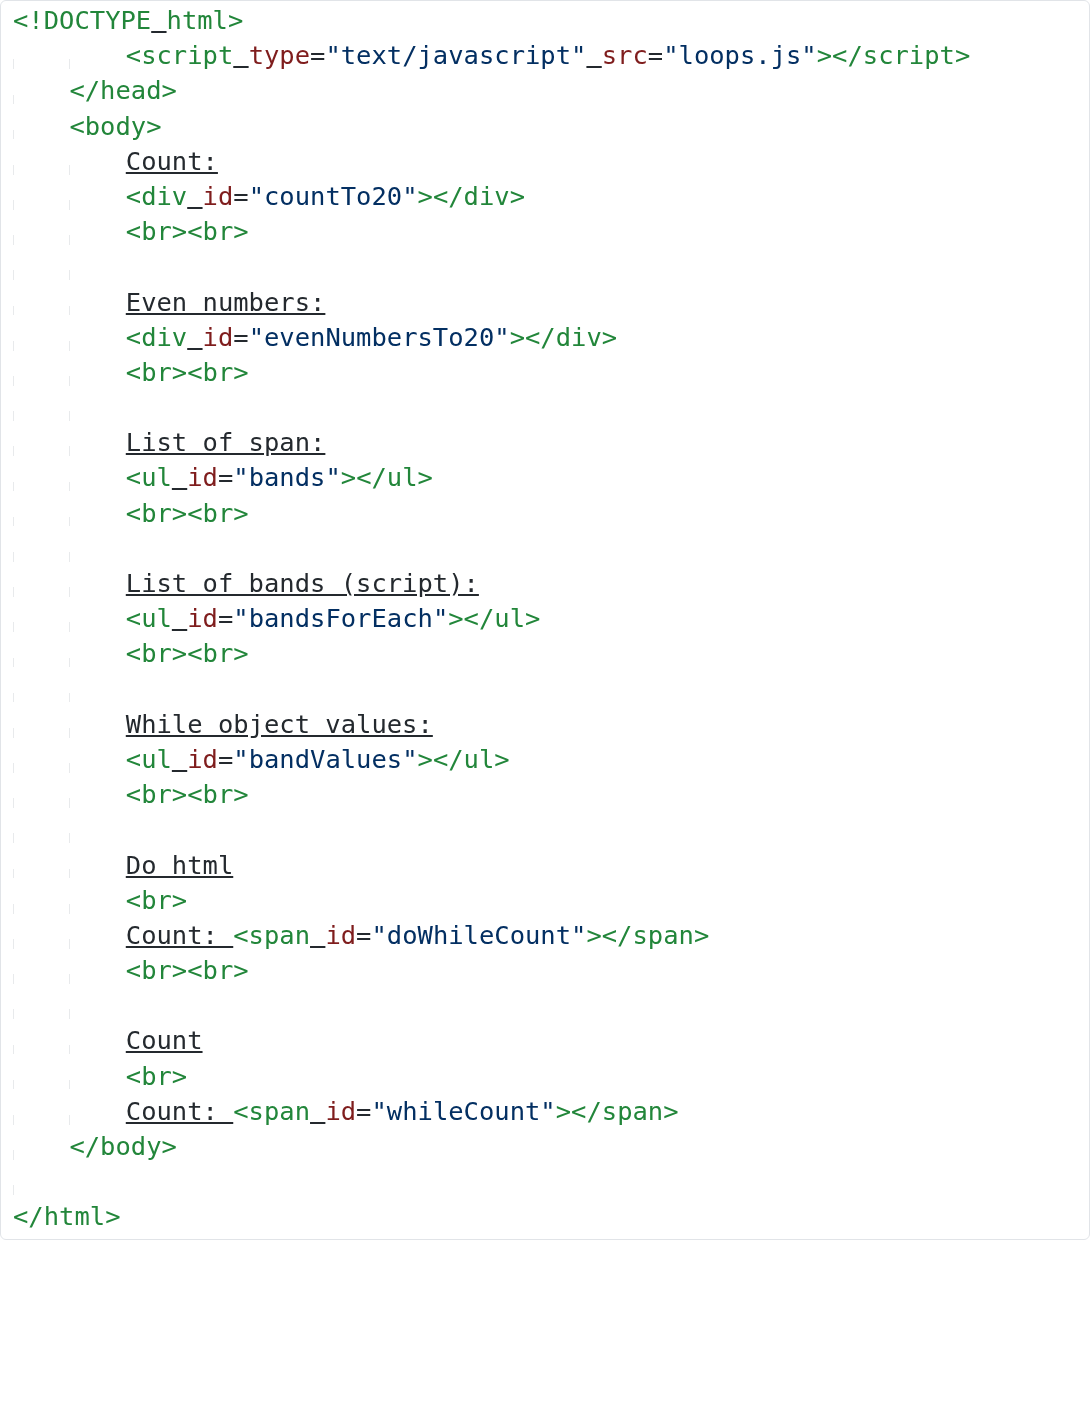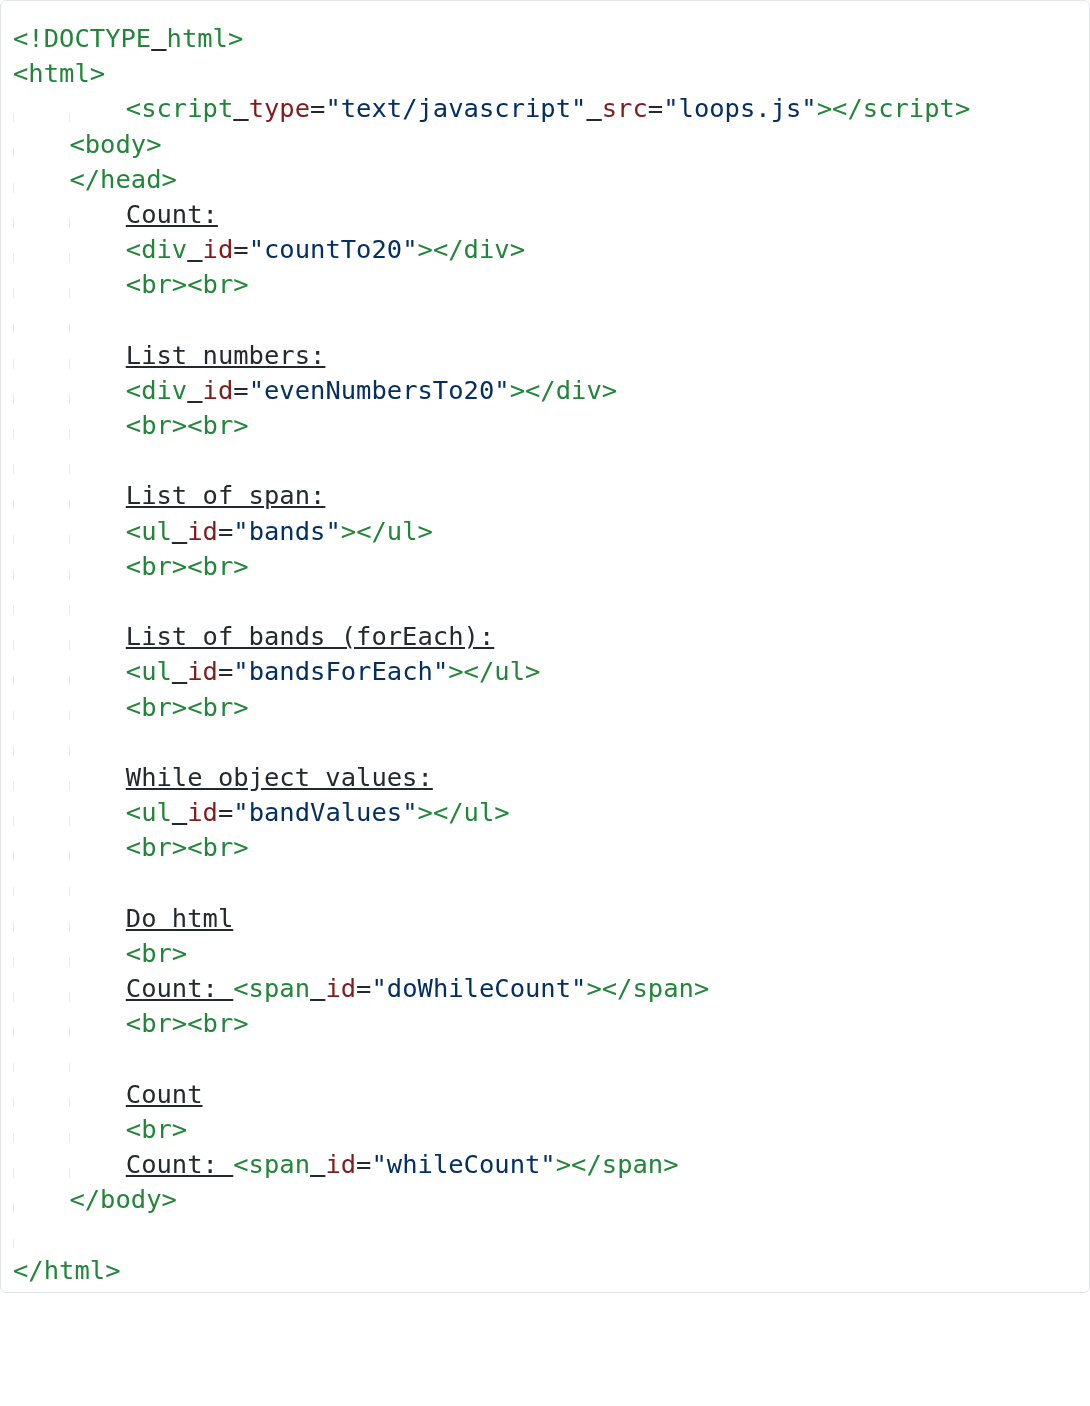--- a/index.html
+++ b/index.html
@@ -10,21 +10,21 @@
     padding: 0;
     background: #ffffff;
     font-family: "SF Mono", "Menlo", "Consolas", "DejaVu Sans Mono", monospace;
     font-size: 25.5px;
     line-height: 1.38;
   }
   .code-container {
     border: 1px solid #e1e4e8;
     border-radius: 6px;
     background: #ffffff;
-    padding: 20px 0 4px 12px;
+    padding: 2px 0 4px 12px;
     width: 1090px;
   }
   .line {
     white-space: pre;
     position: relative;
   }
   .guide {
     display: inline-block;
     width: 14.1px;
     position: relative;
@@ -51,54 +51,53 @@
   .text   { color: #24292e; text-decoration: underline; }  
   .blank  { height: 1.38em; }
 </style>
 </head>
 <body>
 
 <div class="code-container">
 
   <div class="line"><span class="tag">&lt;!</span><span class="doct">DOCTYPE</span><span class="text"> </span><span class="doct">html</span><span class="tag">&gt;</span></div>
 
-  <div class="line"><span class="tag">&lt;</span><span class="tag">html</span><span class="tag">&gt;</span></div>
 
 
   <div class="line"><span class="guide"></span><span class="pad"></span><span class="guide"></span><span class="pad"></span><span class="tag">&lt;</span><span class="tag">script</span><span class="text"> </span><span class="attr">type</span><span class="punct">=</span><span class="string">"text/javascript"</span><span class="text"> </span><span class="attr">src</span><span class="punct">=</span><span class="string">"loops.js"</span><span class="tag">&gt;</span><span class="tag">&lt;/</span><span class="tag">script</span><span class="tag">&gt;</span></div>
 
+  <div class="line"><span class="guide"></span><span class="pad"></span><span class="tag">&lt;/</span><span class="tag">head</span><span class="tag">&gt;</span></div>
+
   <div class="line"><span class="guide"></span><span class="pad"></span><span class="tag">&lt;</span><span class="tag">body</span><span class="tag">&gt;</span></div>
-
-  <div class="line"><span class="guide"></span><span class="pad"></span><span class="tag">&lt;/</span><span class="tag">head</span><span class="tag">&gt;</span></div>
 
   <div class="line"><span class="guide"></span><span class="pad"></span><span class="guide"></span><span class="pad"></span><span class="text">Count:</span></div>
 
   <div class="line"><span class="guide"></span><span class="pad"></span><span class="guide"></span><span class="pad"></span><span class="tag">&lt;</span><span class="tag">div</span><span class="text"> </span><span class="attr">id</span><span class="punct">=</span><span class="string">"countTo20"</span><span class="tag">&gt;</span><span class="tag">&lt;/</span><span class="tag">div</span><span class="tag">&gt;</span></div>
 
   <div class="line"><span class="guide"></span><span class="pad"></span><span class="guide"></span><span class="pad"></span><span class="tag">&lt;</span><span class="tag">br</span><span class="tag">&gt;</span><span class="tag">&lt;</span><span class="tag">br</span><span class="tag">&gt;</span></div>
 
   <div class="line blank"><span class="guide"></span><span class="pad"></span><span class="guide"></span></div>
 
-  <div class="line"><span class="guide"></span><span class="pad"></span><span class="guide"></span><span class="pad"></span><span class="text">List numbers:</span></div>
+  <div class="line"><span class="guide"></span><span class="pad"></span><span class="guide"></span><span class="pad"></span><span class="text">Even numbers:</span></div>
 
   <div class="line"><span class="guide"></span><span class="pad"></span><span class="guide"></span><span class="pad"></span><span class="tag">&lt;</span><span class="tag">div</span><span class="text"> </span><span class="attr">id</span><span class="punct">=</span><span class="string">"evenNumbersTo20"</span><span class="tag">&gt;</span><span class="tag">&lt;/</span><span class="tag">div</span><span class="tag">&gt;</span></div>
 
   <div class="line"><span class="guide"></span><span class="pad"></span><span class="guide"></span><span class="pad"></span><span class="tag">&lt;</span><span class="tag">br</span><span class="tag">&gt;</span><span class="tag">&lt;</span><span class="tag">br</span><span class="tag">&gt;</span></div>
 
   <div class="line blank"><span class="guide"></span><span class="pad"></span><span class="guide"></span></div>
 
   <div class="line"><span class="guide"></span><span class="pad"></span><span class="guide"></span><span class="pad"></span><span class="text">List of span:</span></div>
 
   <div class="line"><span class="guide"></span><span class="pad"></span><span class="guide"></span><span class="pad"></span><span class="tag">&lt;</span><span class="tag">ul</span><span class="text"> </span><span class="attr">id</span><span class="punct">=</span><span class="string">"bands"</span><span class="tag">&gt;</span><span class="tag">&lt;/</span><span class="tag">ul</span><span class="tag">&gt;</span></div>
 
   <div class="line"><span class="guide"></span><span class="pad"></span><span class="guide"></span><span class="pad"></span><span class="tag">&lt;</span><span class="tag">br</span><span class="tag">&gt;</span><span class="tag">&lt;</span><span class="tag">br</span><span class="tag">&gt;</span></div>
 
   <div class="line blank"><span class="guide"></span><span class="pad"></span><span class="guide"></span></div>
 
-  <div class="line"><span class="guide"></span><span class="pad"></span><span class="guide"></span><span class="pad"></span><span class="text">List of bands (forEach):</span></div>
+  <div class="line"><span class="guide"></span><span class="pad"></span><span class="guide"></span><span class="pad"></span><span class="text">List of bands (script):</span></div>
 
   <div class="line"><span class="guide"></span><span class="pad"></span><span class="guide"></span><span class="pad"></span><span class="tag">&lt;</span><span class="tag">ul</span><span class="text"> </span><span class="attr">id</span><span class="punct">=</span><span class="string">"bandsForEach"</span><span class="tag">&gt;</span><span class="tag">&lt;/</span><span class="tag">ul</span><span class="tag">&gt;</span></div>
 
   <div class="line"><span class="guide"></span><span class="pad"></span><span class="guide"></span><span class="pad"></span><span class="tag">&lt;</span><span class="tag">br</span><span class="tag">&gt;</span><span class="tag">&lt;</span><span class="tag">br</span><span class="tag">&gt;</span></div>
 
   <div class="line blank"><span class="guide"></span><span class="pad"></span><span class="guide"></span></div>
 
   <div class="line"><span class="guide"></span><span class="pad"></span><span class="guide"></span><span class="pad"></span><span class="text">While object values:</span></div>
 
   <div class="line"><span class="guide"></span><span class="pad"></span><span class="guide"></span><span class="pad"></span><span class="tag">&lt;</span><span class="tag">ul</span><span class="text"> </span><span class="attr">id</span><span class="punct">=</span><span class="string">"bandValues"</span><span class="tag">&gt;</span><span class="tag">&lt;/</span><span class="tag">ul</span><span class="tag">&gt;</span></div>

